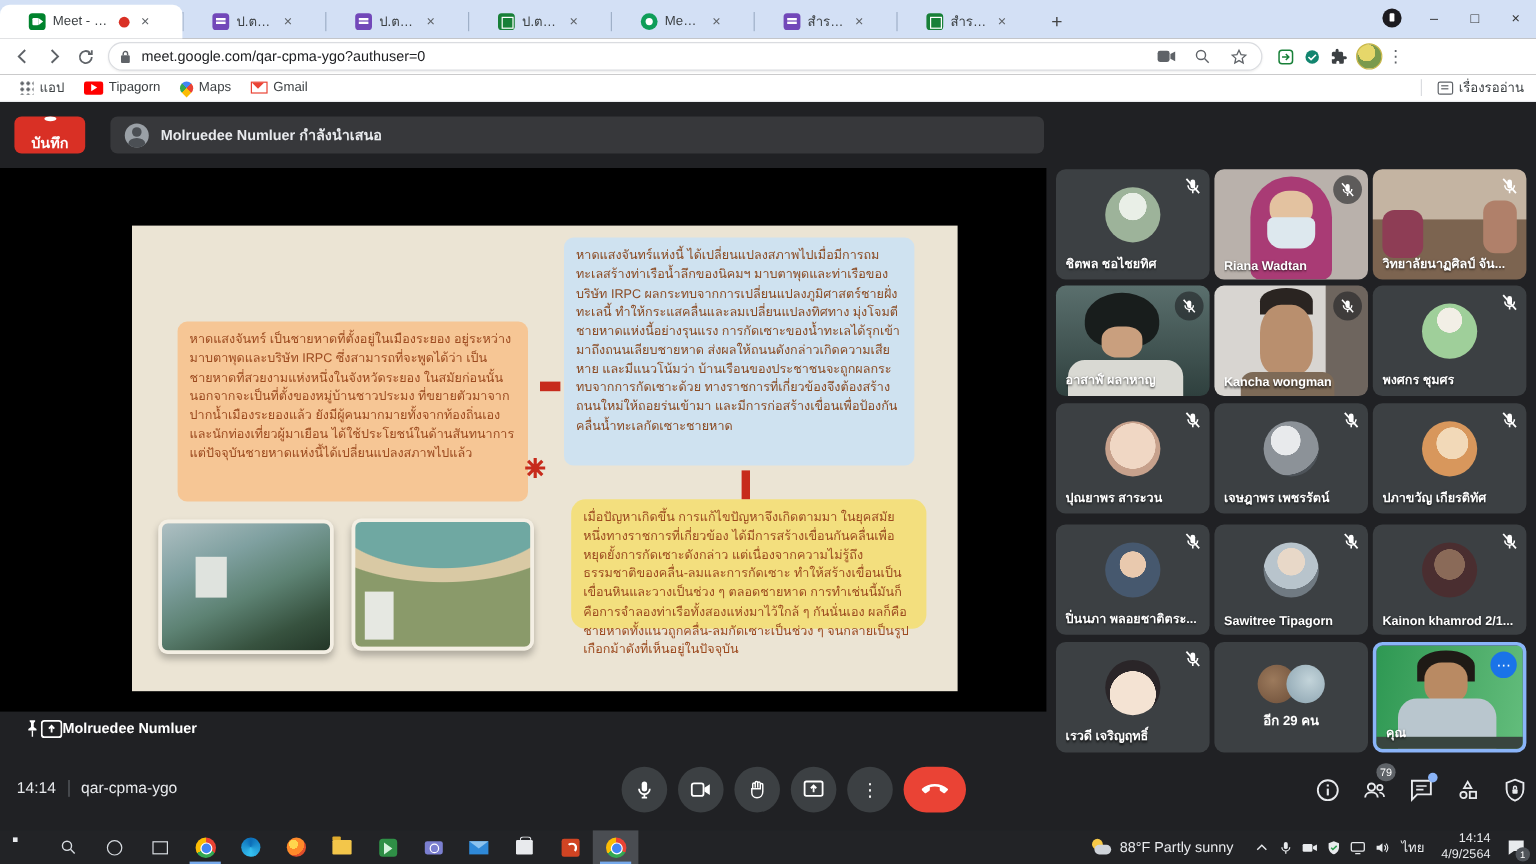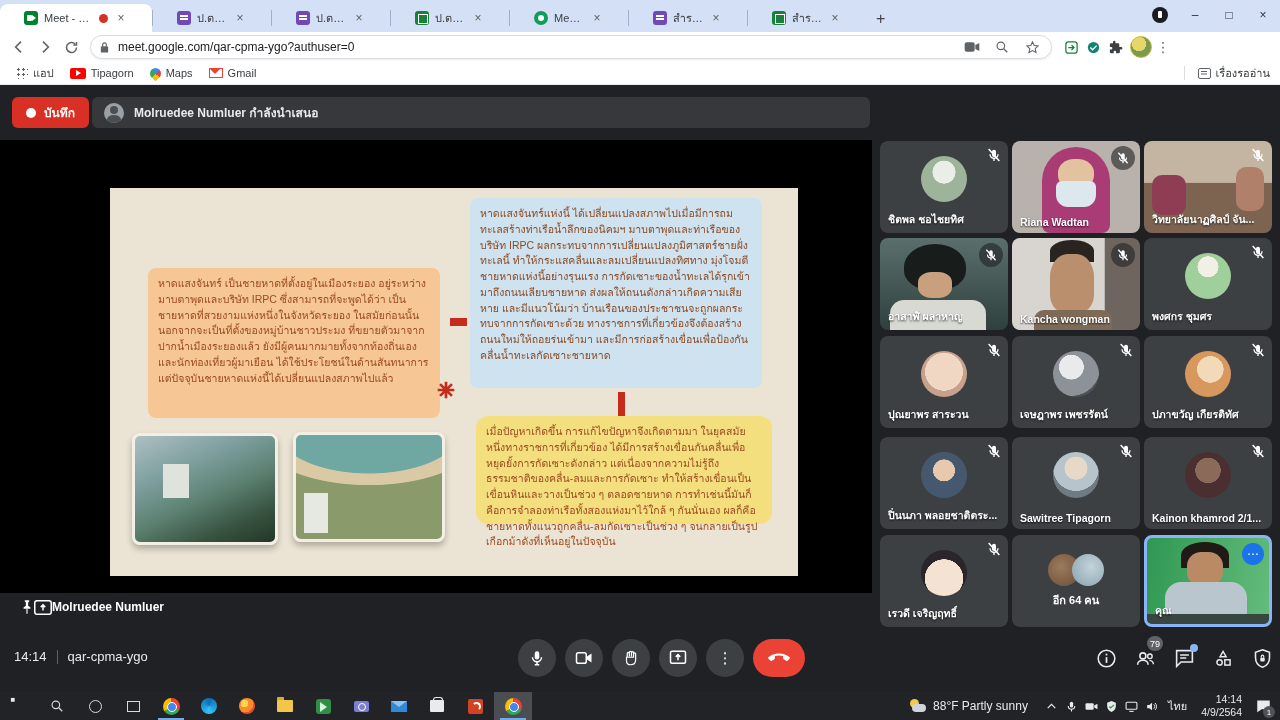--- a/index.html
+++ b/index.html
@@ -50,21 +50,21 @@
   .yticon:after { content:""; position:absolute; left:6px; top:2.5px; border-left:5px solid #fff; border-top:3px solid transparent; border-bottom:3px solid transparent; }
   .mapsicon { width:11px; height:11px; background:conic-gradient(#4285f4 0 25%, #ea4335 0 50%, #fbbc04 0 75%, #34a853 0); border-radius:50% 50% 50% 0; transform:rotate(-45deg); }
   .gmailicon { width:14px; height:10px; border:1.5px solid #ea4335; position:relative; }
   .gmailicon:after { content:""; position:absolute; left:0; top:0; border-left:5.5px solid transparent; border-right:5.5px solid transparent; border-top:5px solid #ea4335; }
   #readlist { position:absolute; right:10px; display:flex; align-items:center; gap:5px; }
   .rlicon { width:13px; height:11px; border:1.3px solid #5f6368; border-radius:2px; position:relative; }
   .rlicon:after { content:""; position:absolute; left:2px; top:2px; width:6px; height:1.2px; background:#5f6368; box-shadow:0 2.5px 0 #5f6368; }
   .bmsep { width:1px; height:14px; background:#dadce0; margin:0 8px; }
 
   
-  #recbtn { left:12px; top:97px; height:31px; background:#d93025; border-radius:6px; display:flex; align-items:center; gap:8px; padding:0 14px; color:#fff; font-size:12px; font-weight:bold; }
+  #recbtn { left:12px; top:97px; height:31px; background:#d93025; border-radius:6px; display:flex; align-items:center; gap:8px; padding:0 14px; color:#fff; font-size:12px; font-weight:bold;flex-direction:column; }
   #recbtn .dot { width:10px; height:10px; background:#fff; border-radius:50%; }
   #presentbar { left:92px; top:97px; width:778px; height:31px; background:#37383b; border-radius:6px; display:flex; align-items:center; gap:10px; padding:0 12px; }
   #presentbar .pav { width:20px; height:20px; border-radius:50%; background:#9aa0a6; position:relative; overflow:hidden; }
   #presentbar .pav:before { content:""; position:absolute; left:6px; top:3px; width:8px; height:8px; background:#4b4f54; border-radius:50%; }
   #presentbar .pav:after { content:""; position:absolute; left:3px; top:12px; width:14px; height:9px; background:#4b4f54; border-radius:50% 50% 0 0; }
   #presentbar .ptext { color:#e8eaed; font-size:12px; font-weight:bold; }
 
   
   #stage { left:0; top:140px; width:872px; height:453px; background:#000; }
   #slide { left:110px; top:188px; width:688px; height:388px; background:#ebe4d4; }
@@ -463,21 +463,21 @@
       <path d="M12 17v4" stroke="#fff" stroke-width="2"></path>
       <path d="M4 3l16 18" stroke="#fff" stroke-width="2.2"></path>
     </svg>
   <div class="tname">เรวดี เจริญฤทธิ์</div>
 </div>
 <div class="tile abs" style="left:1012px;top:535px">
   <div class="twocirc">
     <div class="c1"></div>
     <div class="c2"></div>
   </div>
-  <div class="morelabel">อีก 64 คน</div>
+  <div class="morelabel">อีก 29 คน</div>
 </div>
 <div id="selftile" class="tile abs" style="left:1144px;top:535px">
   <div class="fig" style="left:34px;top:4px;width:48px;height:26px;background:#1f1a16;border-radius:50% 50% 0 0"></div>
   <div class="fig" style="left:40px;top:14px;width:36px;height:34px;background:#b98a63;border-radius:40%"></div>
   <div class="fig" style="left:18px;top:44px;width:82px;height:44px;background:#b9c6ce;border-radius:16px 16px 0 0"></div>
   <div class="fig" style="left:0;top:76px;width:122px;height:12px;background:#39453f"></div>
   <div id="selfmenu">⋯</div>
   <div class="tname">คุณ</div>
 </div>
 

